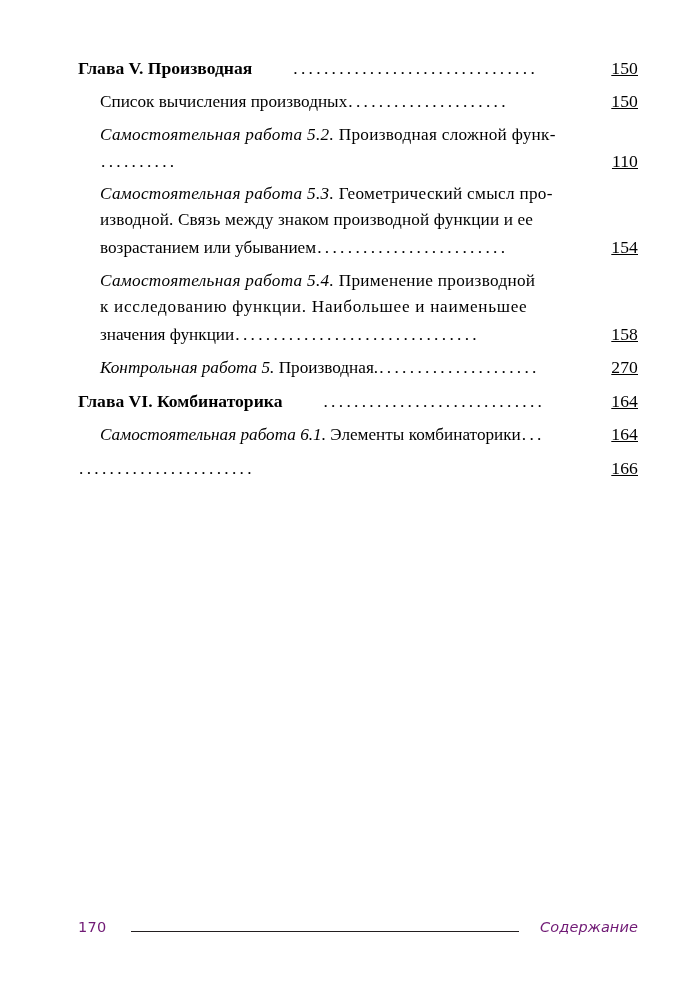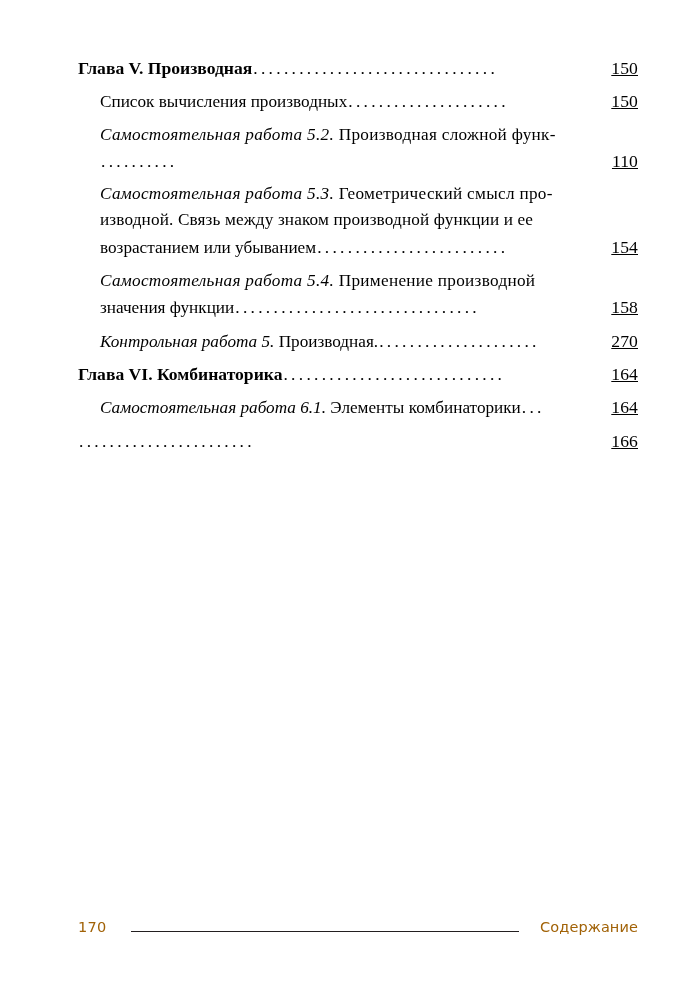--- a/index.html
+++ b/index.html
@@ -55,21 +55,21 @@
   }
   .line .pageno {
     flex: 0 0 auto;
     text-align: right;
     font-size: 17.6px;
     letter-spacing: 0.1px;
     text-decoration: underline;
   }
 
   
-  .chapter .line { font-weight: bold; font-size: 17.6px; }
+  .chapter .line { font-weight: bold; font-size: 17.6px; gap: 40px; }
   .chapter .leader { font-weight: normal; }
   .chapter .pageno { font-weight: normal; }
 
   
   .sub { margin-left: 22px; }
   .sub .line { font-size: 17.2px; line-height: 26.6px; }
 
   
   .lbl {
     font-style: italic;
@@ -91,40 +91,41 @@
   
   #footer {
     position: absolute;
     left: 78px;
     top: 912px;
     width: 560px;
     height: 30px;
     display: flex;
     align-items: center;
     font-family: "DejaVu Sans", "Liberation Sans", sans-serif;
-    color: #a16207;
+    color: #701a75;
     gap: 12px;
   }
   #footer .folio {
     font-size: 14.5px;
     letter-spacing: 0.3px;
     flex: 0 0 auto;
   }
   #footer .rule {
     flex: 1 1 auto;
     height: 0;
     border-bottom: 1.6px solid #231f20;
     margin: 0 9px 0 12px;
     position: relative;
     top: 4px;
   }
   #footer .runhead {
     flex: 0 0 auto;
     font-size: 14.5px;
     letter-spacing: 0.1px;
+    font-style: italic;
   }
 </style>
 </head>
 <body>
 
 <div id="toc">
 
   <div class="entry chapter">
     <div class="line">
       <span class="txt">Глава V. Производная</span>
@@ -154,20 +155,21 @@
     <div class="wrapline"><span class="txt">изводной. Связь между знаком производной функции и ее</span></div>
     <div class="line">
       <span class="txt">возрастанием или убыванием</span>
       <span class="leader">.........................</span>
       <span class="pageno">154</span>
     </div>
   </div>
 
   <div class="entry sub">
     <div class="wrapline spread2"><span class="lbl">Самостоятельная работа 5.4.</span><span class="txt"> Применение производной</span></div>
+    <div class="wrapline spread"><span class="txt">к исследованию функции. Наибольшее и наименьшее</span></div>
     <div class="line">
       <span class="txt">значения функции</span>
       <span class="leader">................................</span>
       <span class="pageno">158</span>
     </div>
   </div>
 
   <div class="entry sub">
     <div class="line">
       <span class="lbl txt">Контрольная работа 5.</span>

